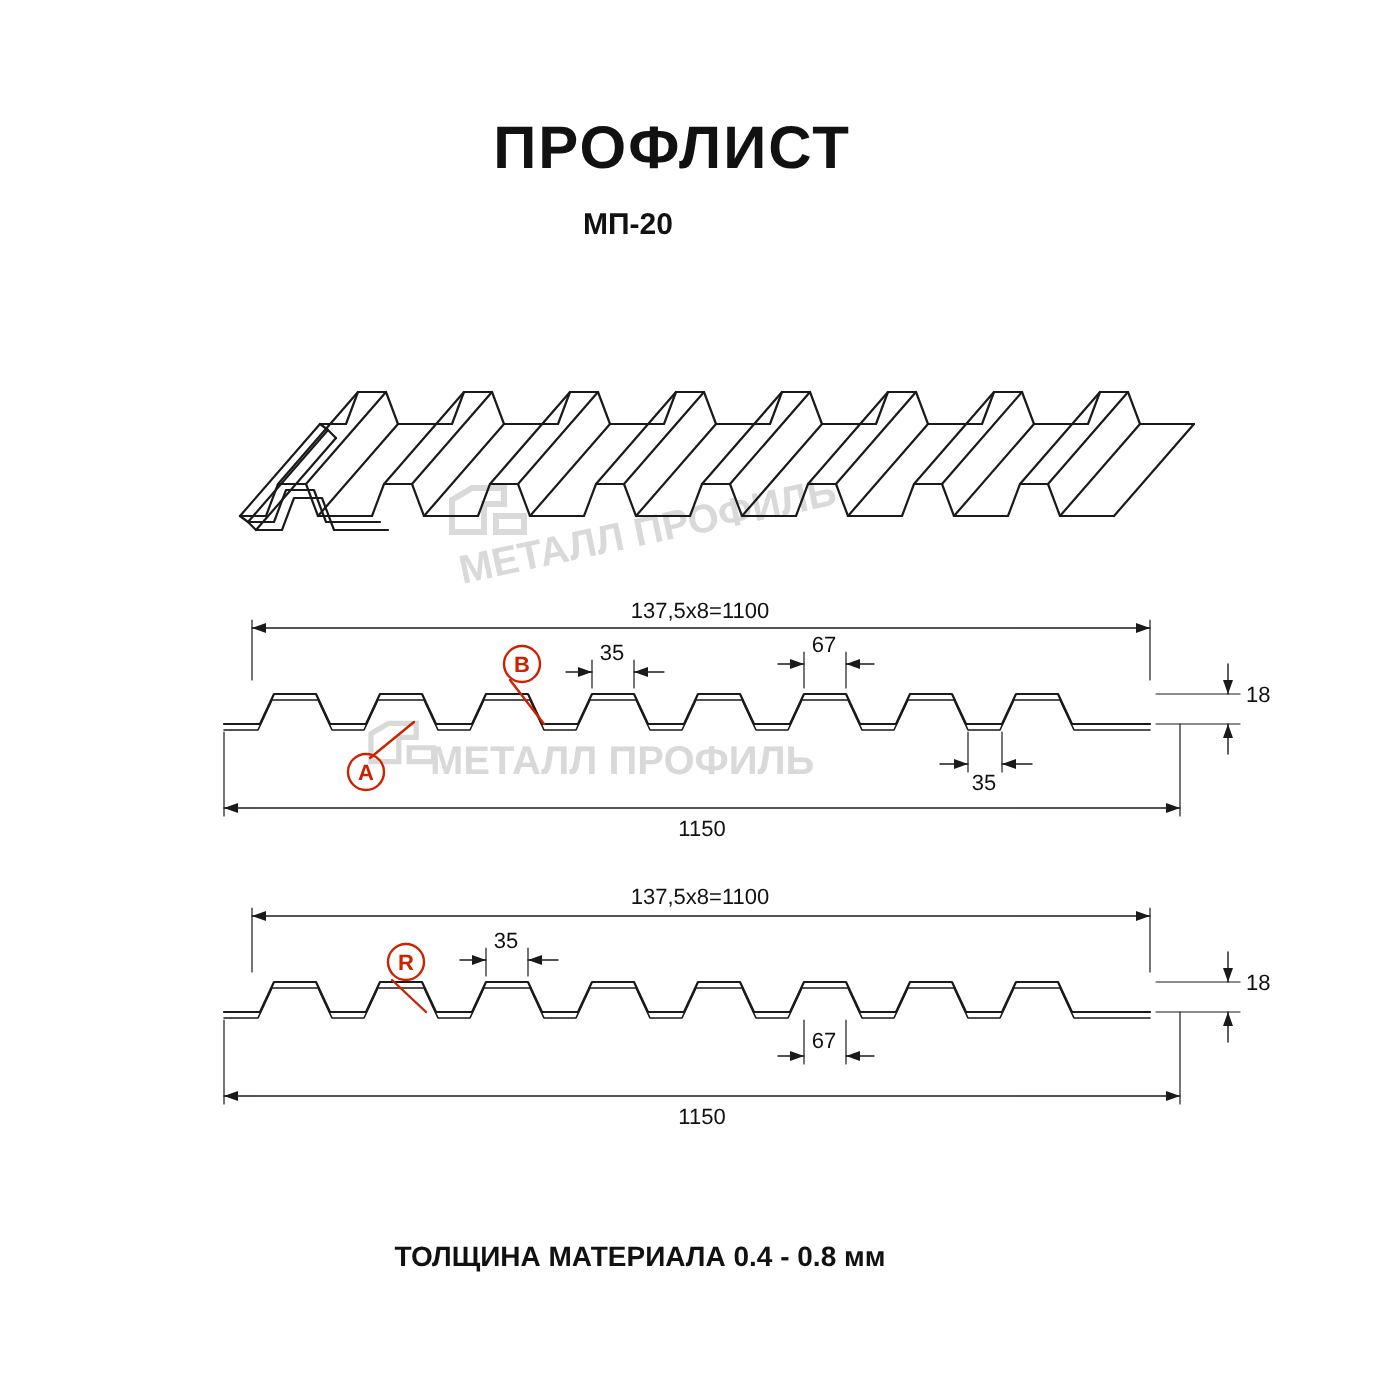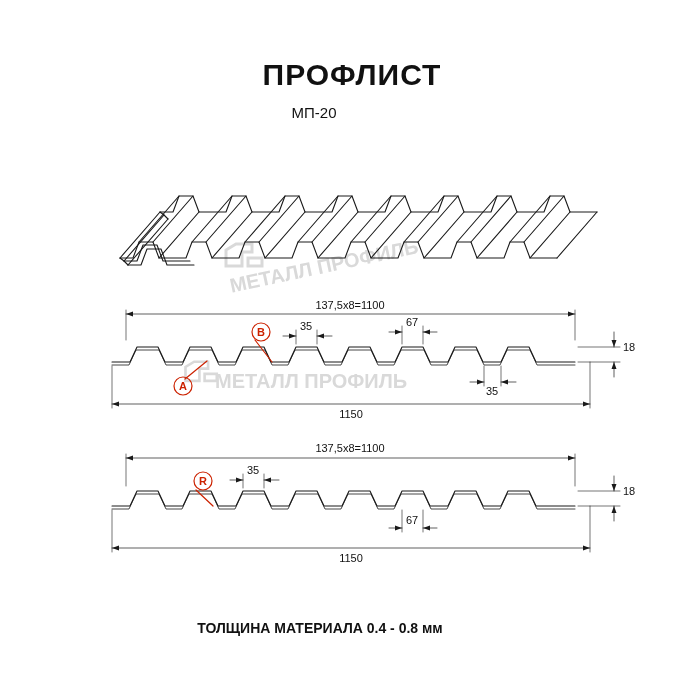--- a/index.html
+++ b/index.html
@@ -15,36 +15,36 @@
     position: relative;
     overflow: hidden;
   }
   .page {
     position: absolute;
     inset: 0;
   }
   .title {
     position: absolute;
     top: 58px;
-    left: 16px;
+    left: 0;
     width: 672px;
     text-align: center;
     font-size: 30px;
     font-weight: bold;
     letter-spacing: 1px;
     color: #111111;
   }
   .subtitle {
     position: absolute;
     top: 104px;
     left: 0;
     width: 628px;
     text-align: center;
     font-size: 15px;
-    font-weight: normal;
+    font-weight: bold;
     color: #111111;
   }
   .footer-note {
     position: absolute;
     top: 620px;
     left: 0;
     width: 640px;
     text-align: center;
     font-size: 14px;
     font-weight: bold;

